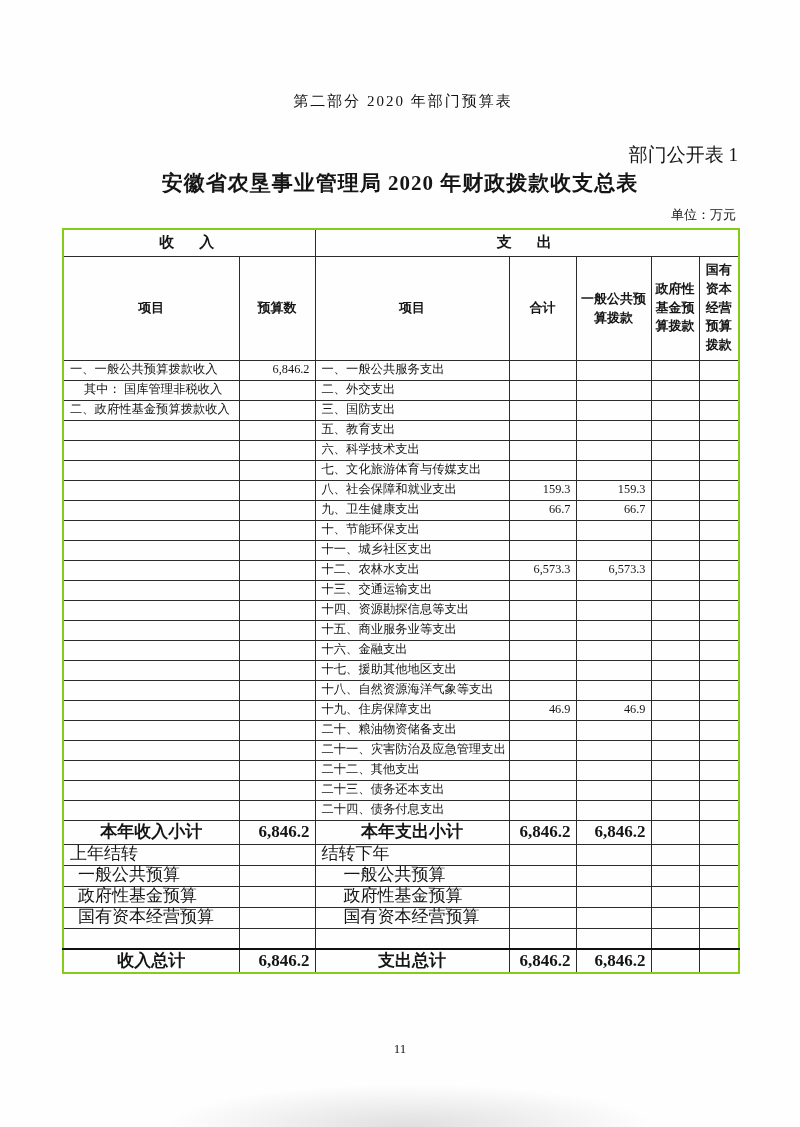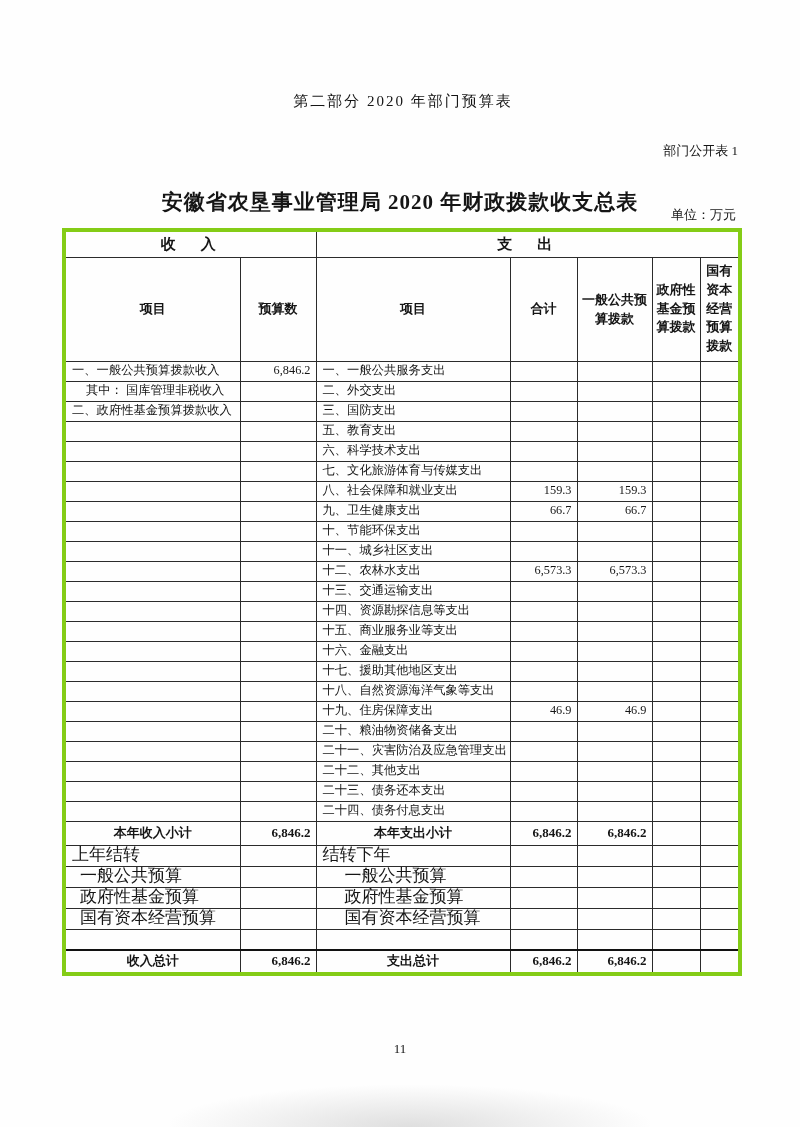--- a/index.html
+++ b/index.html
@@ -13,38 +13,37 @@
     overflow:hidden;
     margin:0 auto;
   }
   .section-title {
     position:absolute; top:92px; left:3px; width:100%;
     text-align:center; font-size:15px; font-weight:normal;
     letter-spacing:2px;
   }
   .table-label {
     position:absolute; top:142px; right:62px;
-    font-size:13px;
+    font-size:19px;
   }
   .table-title {
     position:absolute; top:169px; left:0; width:100%;
     text-align:center; font-size:21px; font-weight:bold;
     letter-spacing:1px;
-    margin-top:19px;
   }
   .unit-label {
     position:absolute; top:206px; right:64px;
     font-size:13px;
   }
   table.budget {
     position:absolute; top:228px; left:62px;
     width:676px;
     border-collapse:collapse;
     table-layout:fixed;
-    border:4px solid #84cc16;
+    border:2px solid #84cc16;
   }
   col.w-inc-item { width:176px; }
   col.w-inc-val  { width:76px; }
   col.w-exp-item { width:194px; }
   col.w-total    { width:67px; }
   col.w-gpb      { width:75px; }
   col.w-fund     { width:48px; }
   col.w-cap      { width:40px; }
   .budget th, .budget td {
     border:1px solid #2b2b2b;
@@ -56,21 +55,21 @@
     text-align:center; letter-spacing:5px;
   }
   tr.col-h th {
     height:104px; font-size:13px; font-weight:bold;
     text-align:center; line-height:1.5; padding:0 4px;
   }
   tr.col-h th.narrow { padding:0 0; line-height:1.45; }
   tr.col-h th.narrow2 { padding:0 5px; line-height:1.45;margin-left:30px; }
   .body-row td { height:20px; font-size:12.3px; line-height:1.1; white-space:nowrap; }
   .sum-row td  { height:21px; font-size:17px; line-height:1.1; white-space:nowrap; }
-  .sum-row.em td { height:24px; font-weight:bold; font-size:13px;margin-left:30px; }
+  .sum-row.em td { height:24px; font-weight:bold; font-size:17px;margin-left:30px; }
   td.c-item { text-align:left; padding:0 3px 0 6px; }
   td.c-item.indent-sm { padding-left:20px; }
   td.c-item.indent-xs { padding-left:14px; }
   td.c-item.indent-lg { padding-left:28px; }
   td.c-item.center { text-align:center; padding-left:3px; }
   td.c-num { text-align:right; padding:0 5px 0 2px; }
   tr.thick-top td { border-top:2px solid #111; }
   .page-number {
     position:absolute; top:1041px; left:0; width:100%;
     text-align:center; font-size:13px;

